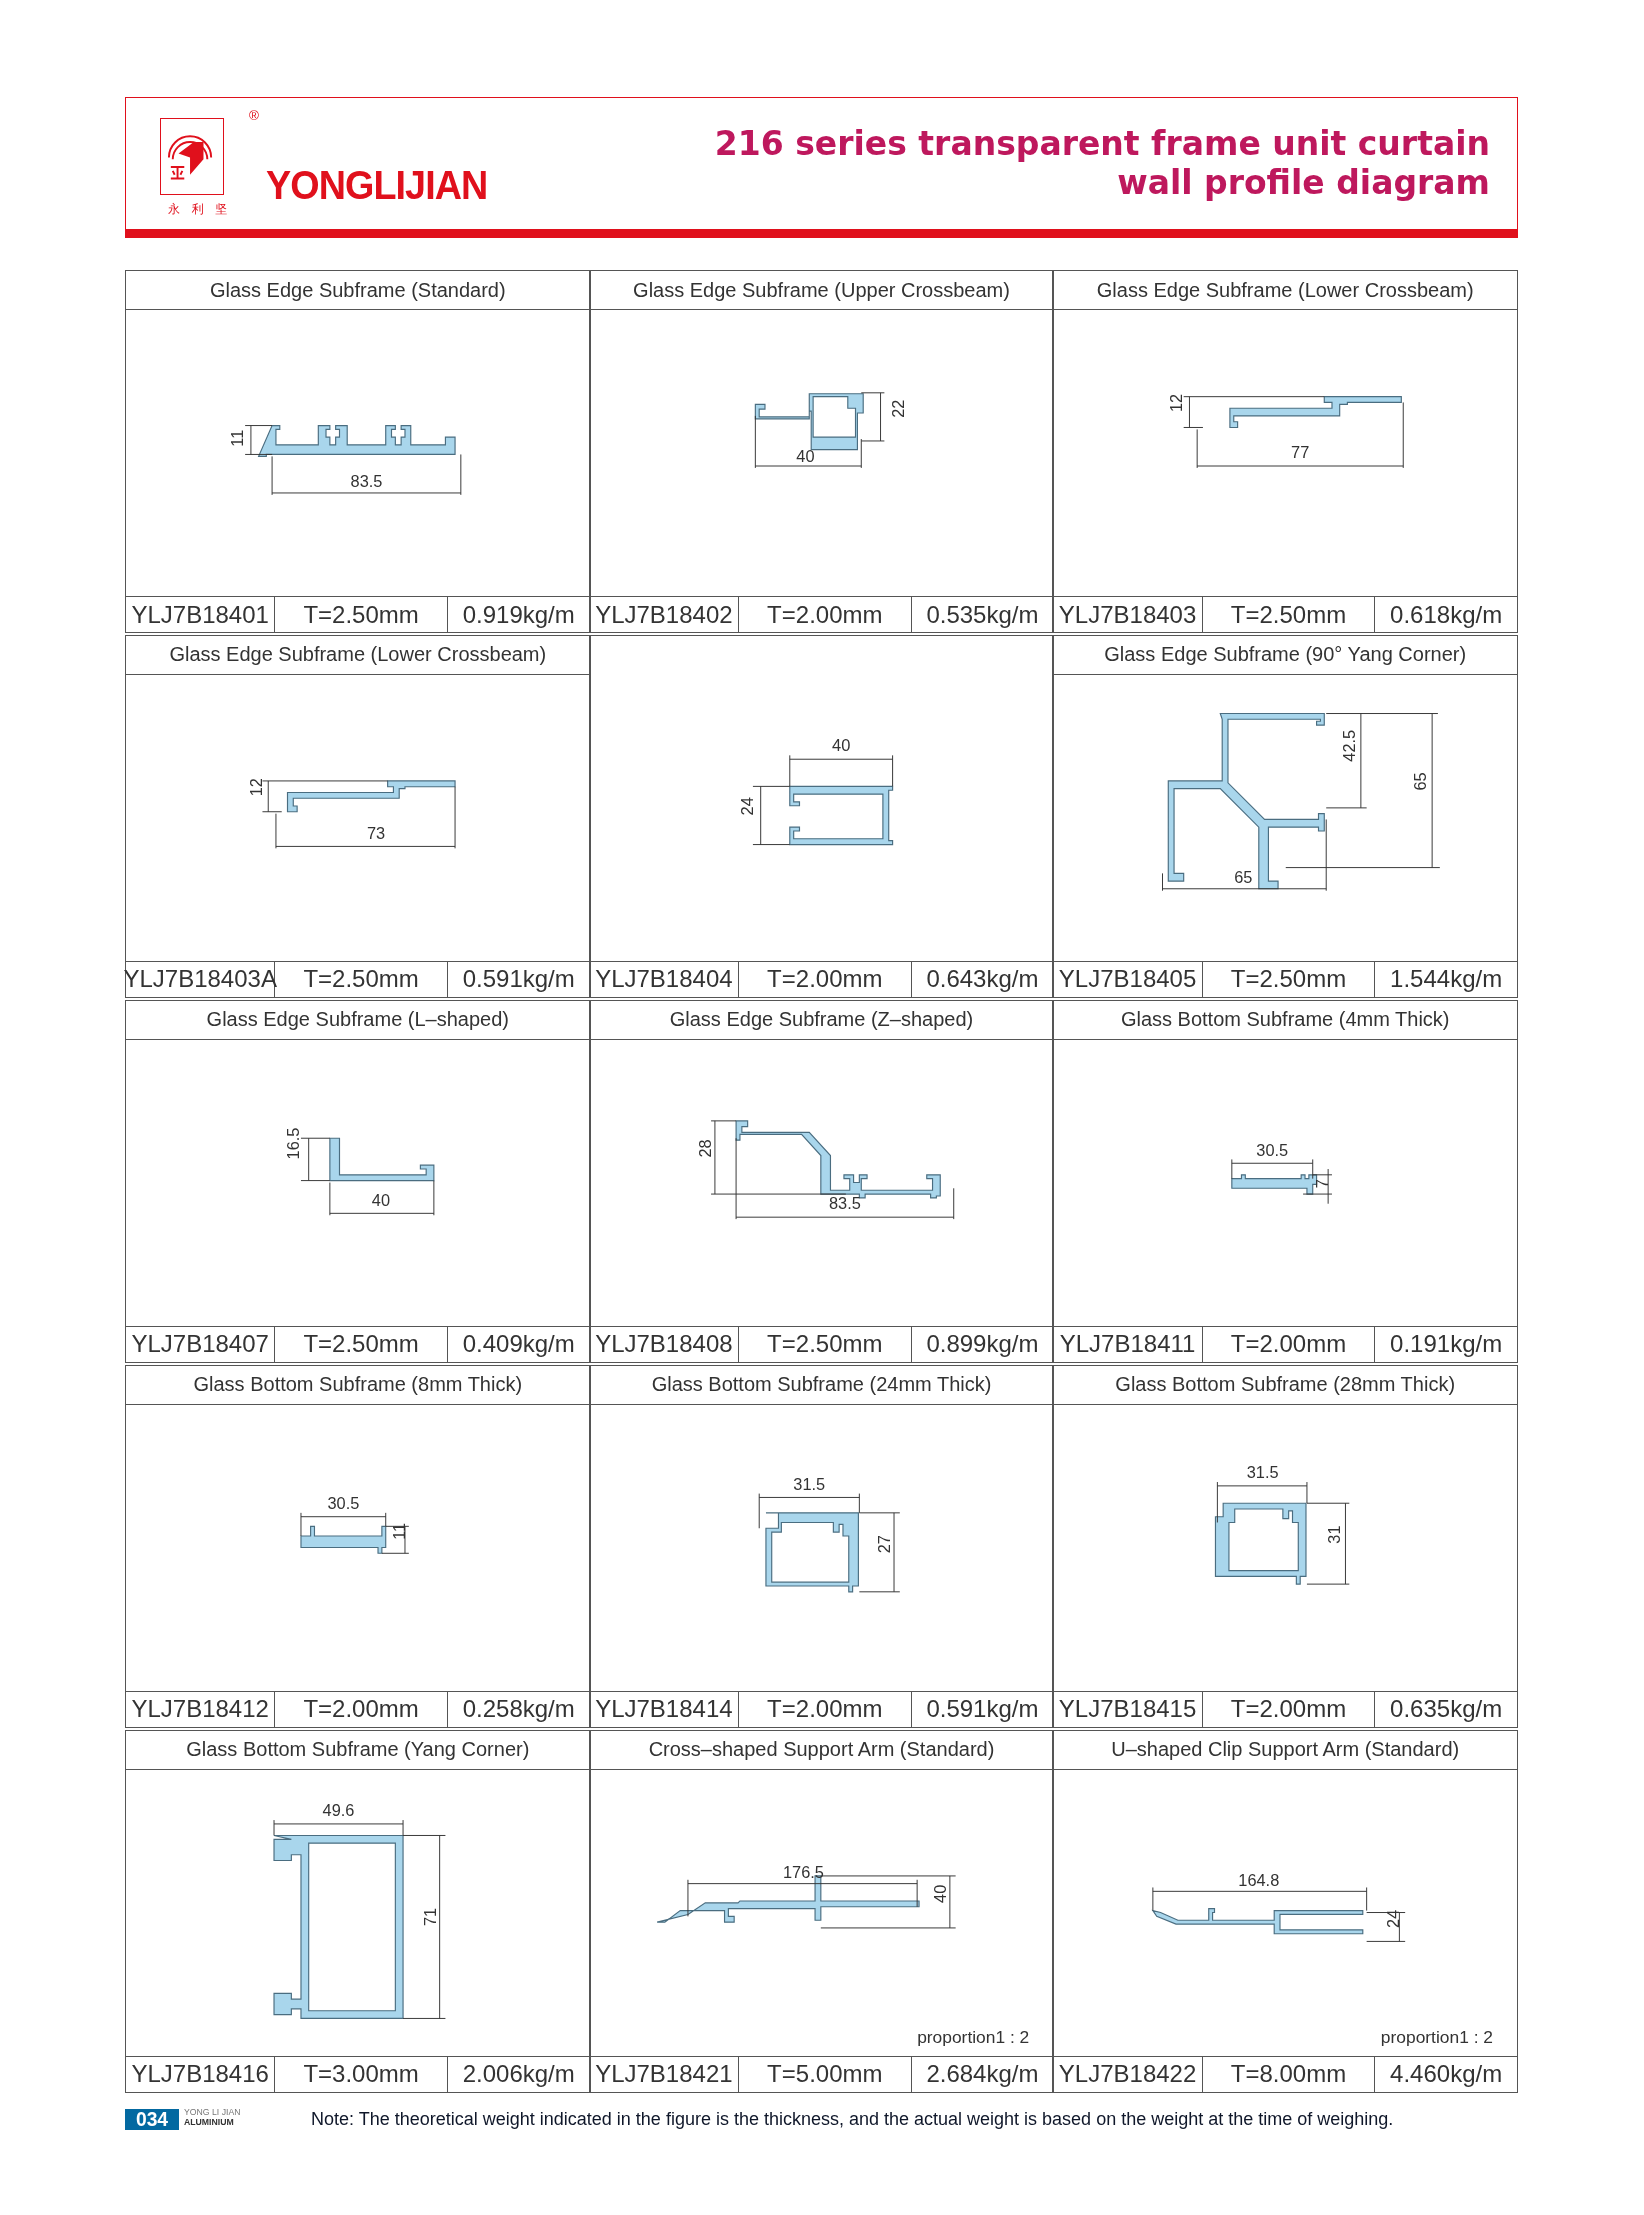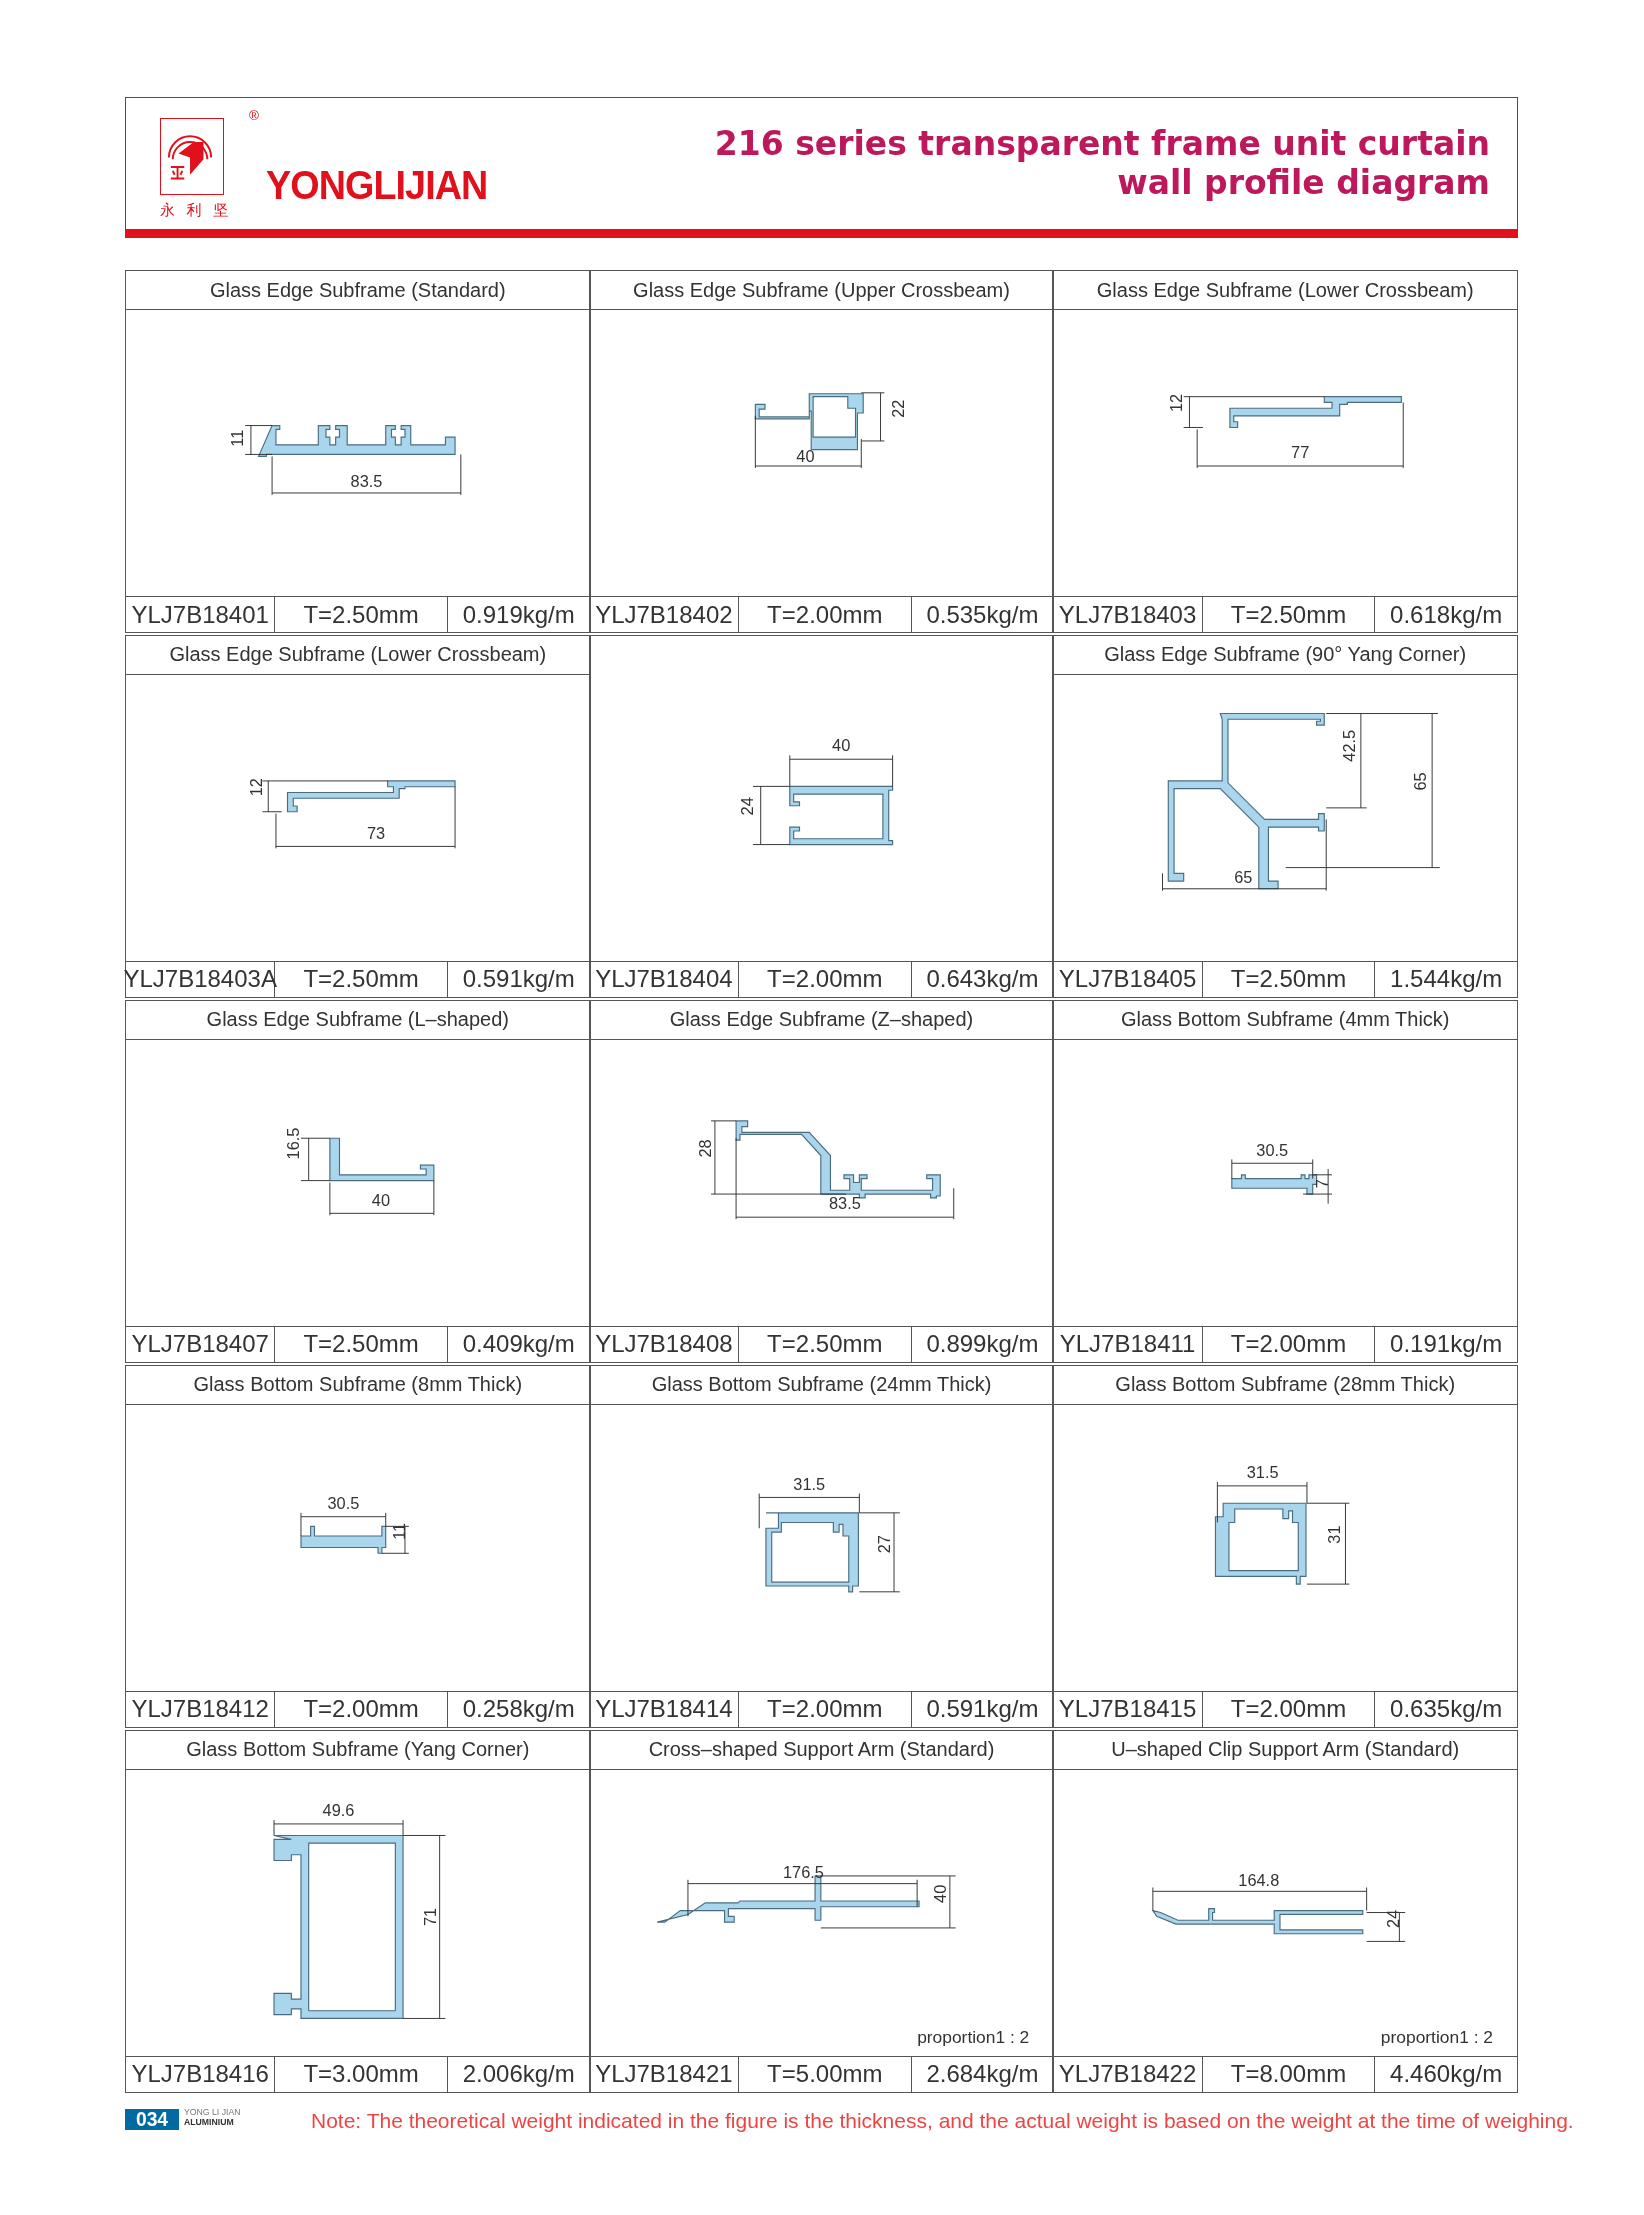--- a/index.html
+++ b/index.html
@@ -1,40 +1,40 @@
 <!DOCTYPE html>
 <html><head>
 <meta charset="utf-8">
 <style>
   html,body{margin:0;padding:0;background:#fff;}
   body{width:1644px;height:2216px;position:relative;font-family:"Liberation Sans",sans-serif;color:#333;overflow:hidden;}
   .header{position:absolute;left:125px;top:97px;width:1393px;height:137px;border:1.9px solid #e0101c;border-bottom:none;box-sizing:border-box;}
   .header-bar{position:absolute;left:125px;top:229px;width:1393px;height:8.7px;background:#e0101c;}
   .logo-box{position:absolute;left:160px;top:118px;width:64px;height:77px;border:1.9px solid #e0101c;box-sizing:border-box;}
   .logo-reg{position:absolute;left:249px;top:108px;font-size:13.5px;color:#e0101c;}
-  .logo-cn{position:absolute;left:160px;top:201px;width:87px;font-size:15px;color:#e0101c;letter-spacing:11.6px;}
+  .logo-cn{position:absolute;left:160px;top:201px;width:87px;font-size:12px;color:#e0101c;letter-spacing:11.6px;text-align:center;}
   .brand{position:absolute;left:266px;top:162px;font-size:41px;font-weight:bold;color:#e0101c;letter-spacing:-1px;transform:scaleX(0.92);transform-origin:left;}
   .title{position:absolute;right:154px;top:124px;text-align:right;font-size:33px;font-weight:bold;color:#be185d;line-height:39px;font-family:"DejaVu Sans",sans-serif;}
   .grid{position:absolute;left:125px;top:270px;width:1393px;}
   .row{display:flex;height:363px;margin-bottom:1.9px;}
   .cell{flex:1;border:1.9px solid #555;margin-left:-1.9px;display:flex;flex-direction:column;box-sizing:border-box;}
   .cell:first-child{margin-left:0;}
   .cell-title{height:38px;border-bottom:1.9px solid #555;display:flex;align-items:center;justify-content:center;font-size:20px;color:#333;}
   .cell-draw{flex:1;position:relative;}
   .cell-draw svg{position:absolute;left:0;top:0;width:100%;height:100%;}
   .proportion{position:absolute;right:24px;bottom:7.7px;font-size:17.4px;color:#333;}
   .cell-specs{height:35px;border-top:1.9px solid #555;display:flex;}
   .spec{display:flex;align-items:center;justify-content:center;font-size:24px;color:#333;}
   .spec.code{width:32%;border-right:1.9px solid #555;}
   .spec.t{width:37%;border-right:1.9px solid #555;}
   .spec.w{flex:1;}
   .footer-page{position:absolute;left:125px;top:2109px;width:54px;height:21px;background:#0369a1;color:#fff;font-weight:bold;font-size:19.3px;line-height:21px;text-align:center;}
   .footer-brand1{position:absolute;left:184px;top:2107px;font-size:8.7px;color:#777;}
   .footer-brand2{position:absolute;left:184px;top:2117px;font-size:8.7px;font-weight:bold;color:#333;}
-  .footer-note{position:absolute;left:311px;top:2109px;font-size:21px;color:#ef4444;text-align:right;}
+  .footer-note{position:absolute;left:311px;top:2109px;font-size:18px;color:#0f172a;text-align:right;}
   .prof{fill:#a9d6ec;stroke:#4a6d80;stroke-width:1.2;}
   .dim{stroke:#333;stroke-width:1;fill:none;}
   .dimtxt{font-family:"Liberation Sans",sans-serif;font-size:17px;fill:#333;}
 </style>
 </head>
 <body>
 
 <div class="header"></div>
 <div class="header-bar"></div>
 <div class="logo-box">

